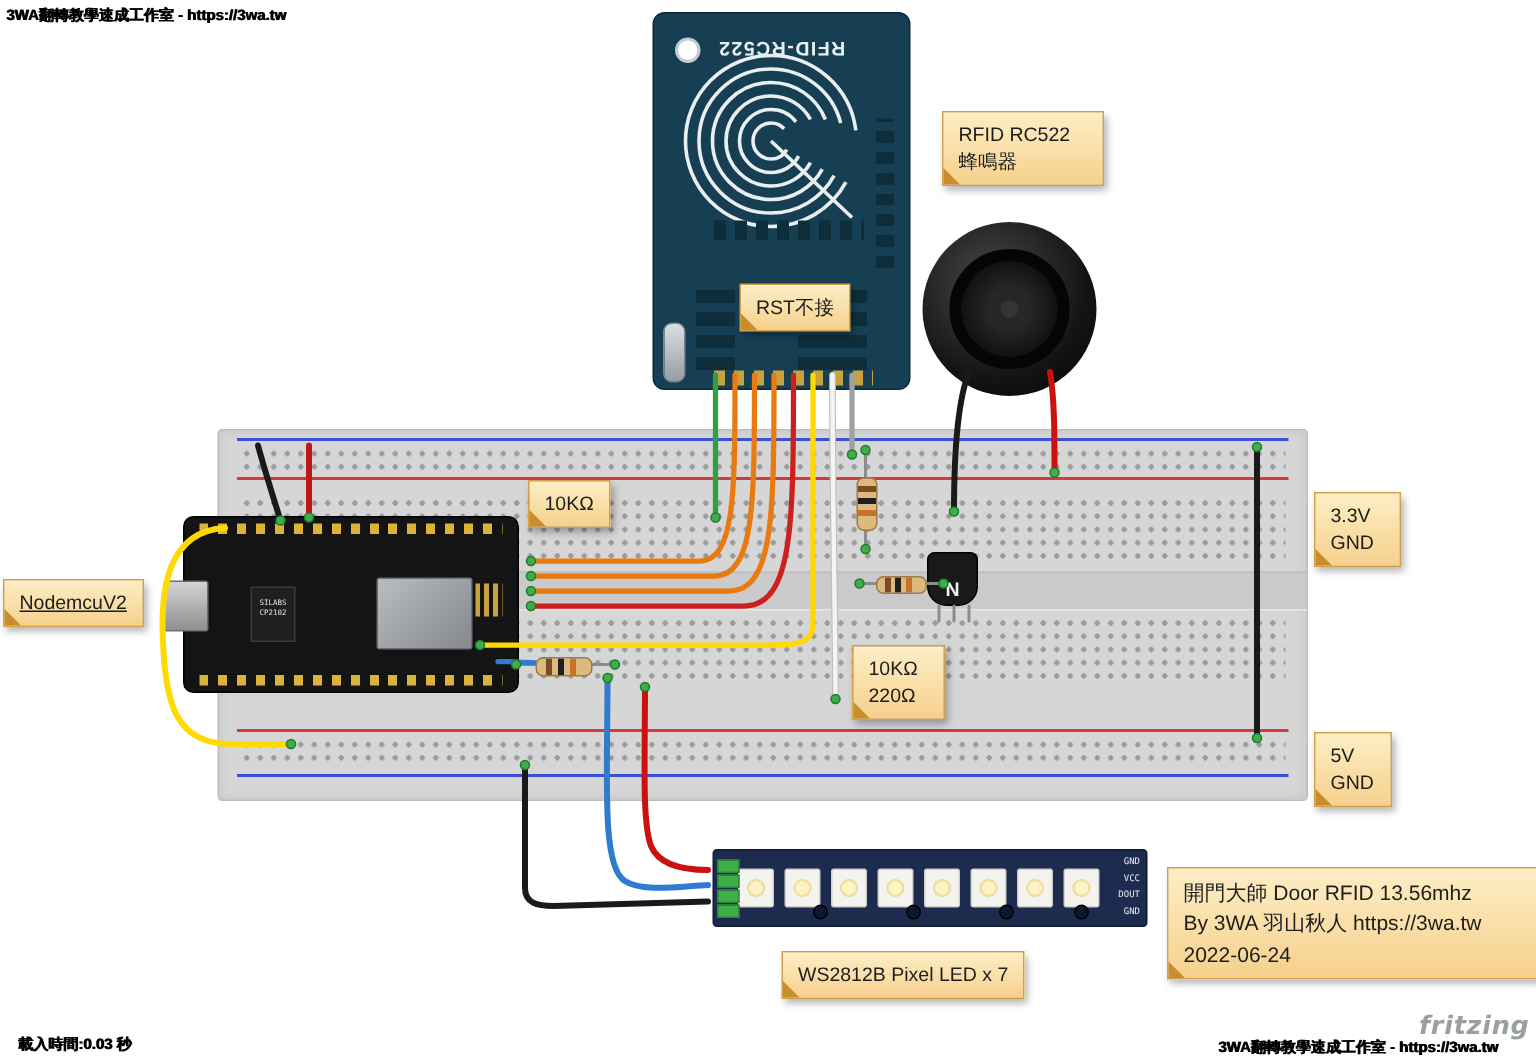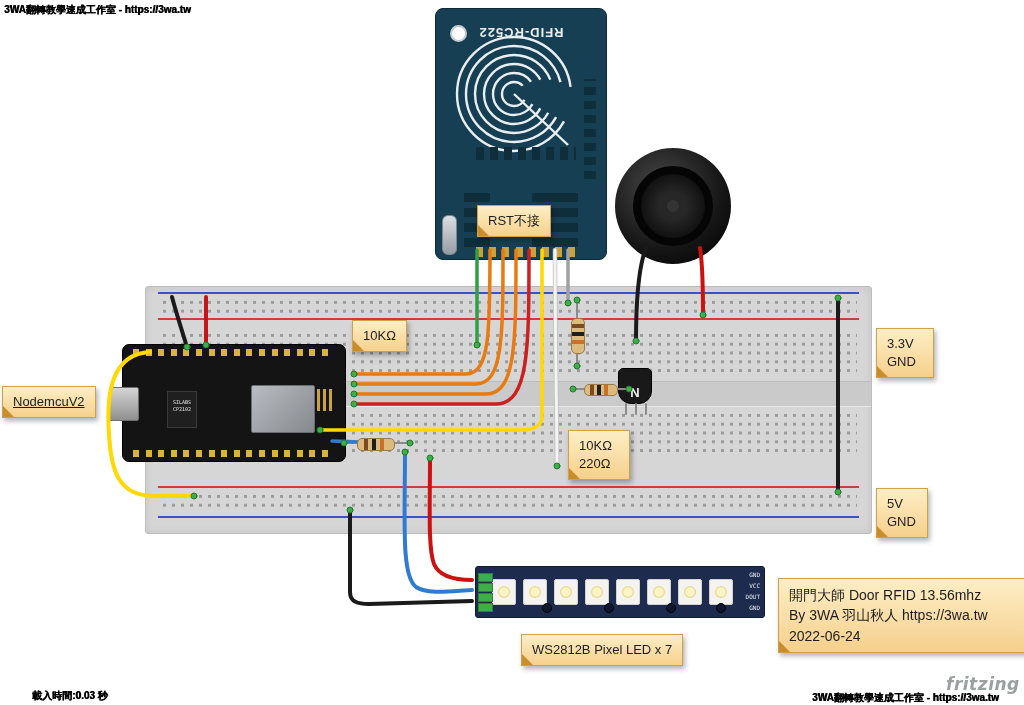--- a/index.html
+++ b/index.html
@@ -62,21 +62,21 @@
   .note{position:absolute;background:linear-gradient(180deg,#fdeec6,#f6d08c);border:1px solid #cfa14b;box-shadow:2px 3px 5px rgba(0,0,0,.3);font:13px/1.4 "Liberation Sans",sans-serif;color:#1d1d1d;padding:6px 10px;white-space:pre-line;z-index:8;}
   .note::after{content:"";position:absolute;left:0;bottom:0;width:0;height:0;border-bottom:11px solid #c98d2c;border-right:11px solid transparent;}
   .note.big{font-size:14px;line-height:1.45;}
 </style>
 </head>
 <body>
 
 <div id="canvas">
 
   <div class="wm" style="left:4px;top:3px;">3WA翻轉教學速成工作室 - https://3wa.tw</div>
-  <div class="wm" style="left:20px;top:689px;padding-left:12px;">載入時間:0.03 秒</div>
+  <div class="wm" style="left:0;top:689px;padding-left:12px;">載入時間:0.03 秒</div>
   <div class="wm" style="left:812px;top:691px;">3WA翻轉教學速成工作室 - https://3wa.tw</div>
   <div class="fritzing" style="left:946px;top:674px;">fritzing</div>
 
   <div id="breadboard">
     <div class="rail blue" style="top:5px;"></div>
     <div class="holes" style="left:14px;top:11px;width:697px;height:17px;"></div>
     <div class="rail red" style="top:31px;"></div>
     <div class="holes" style="left:14px;top:44px;width:697px;height:44px;"></div>
     <div id="channel"></div>
     <div class="holes" style="left:14px;top:124px;width:697px;height:44px;"></div>
@@ -206,21 +206,23 @@
           <circle cx="362" cy="442" r="3"></circle>
           <circle cx="194" cy="496" r="3"></circle>
         <circle cx="344" cy="443" r="3"></circle>
           <circle cx="410" cy="443" r="3"></circle>
           <circle cx="573" cy="389" r="3"></circle>
         <circle cx="629" cy="389" r="3"></circle>
       </g>
     </g>
   </svg>
 
-  <div class="note" style="left:477px;top:189px;margin-top:16px;">RST不接</div>
+  <div class="note" style="left:628px;top:74px;min-width:86px;">RFID RC522
+蜂鳴器</div>
+  <div class="note" style="left:493px;top:189px;">RST不接</div>
   <div class="note" style="left:876px;top:288px;min-width:36px;margin-top:40px;">3.3V
 GND</div>
   <div class="note" style="left:352px;top:320px;">10KΩ</div>
   <div class="note" style="left:2px;top:386px;text-decoration:underline;">NodemcuV2</div>
   <div class="note" style="left:568px;top:430px;min-width:40px;">10KΩ
 220Ω</div>
   <div class="note" style="left:876px;top:488px;min-width:30px;">5V
 GND</div>
   <div class="note" style="left:521px;top:634px;">WS2812B Pixel LED x 7</div>
   <div class="note big" style="left:778px;top:578px;width:226px;">開門大師 Door RFID 13.56mhz

